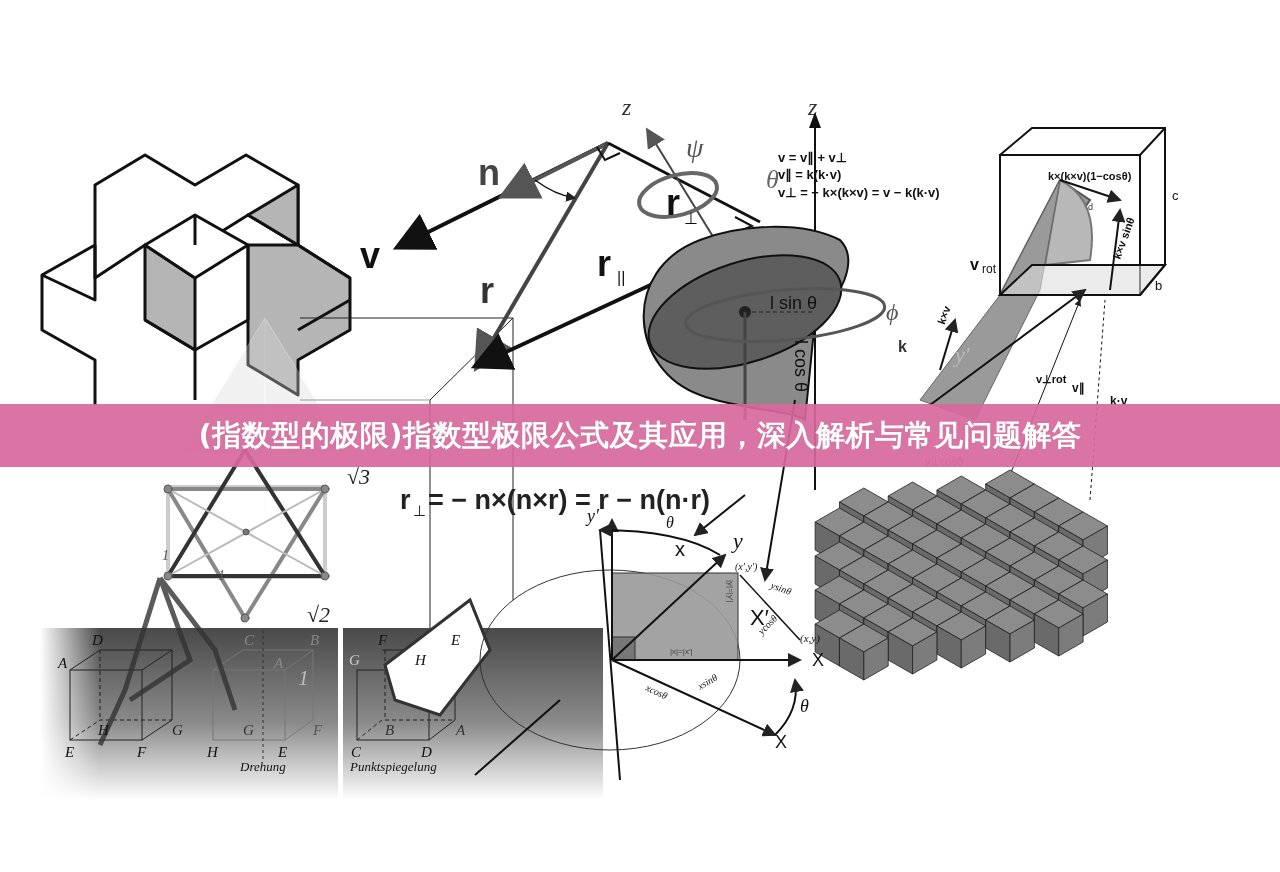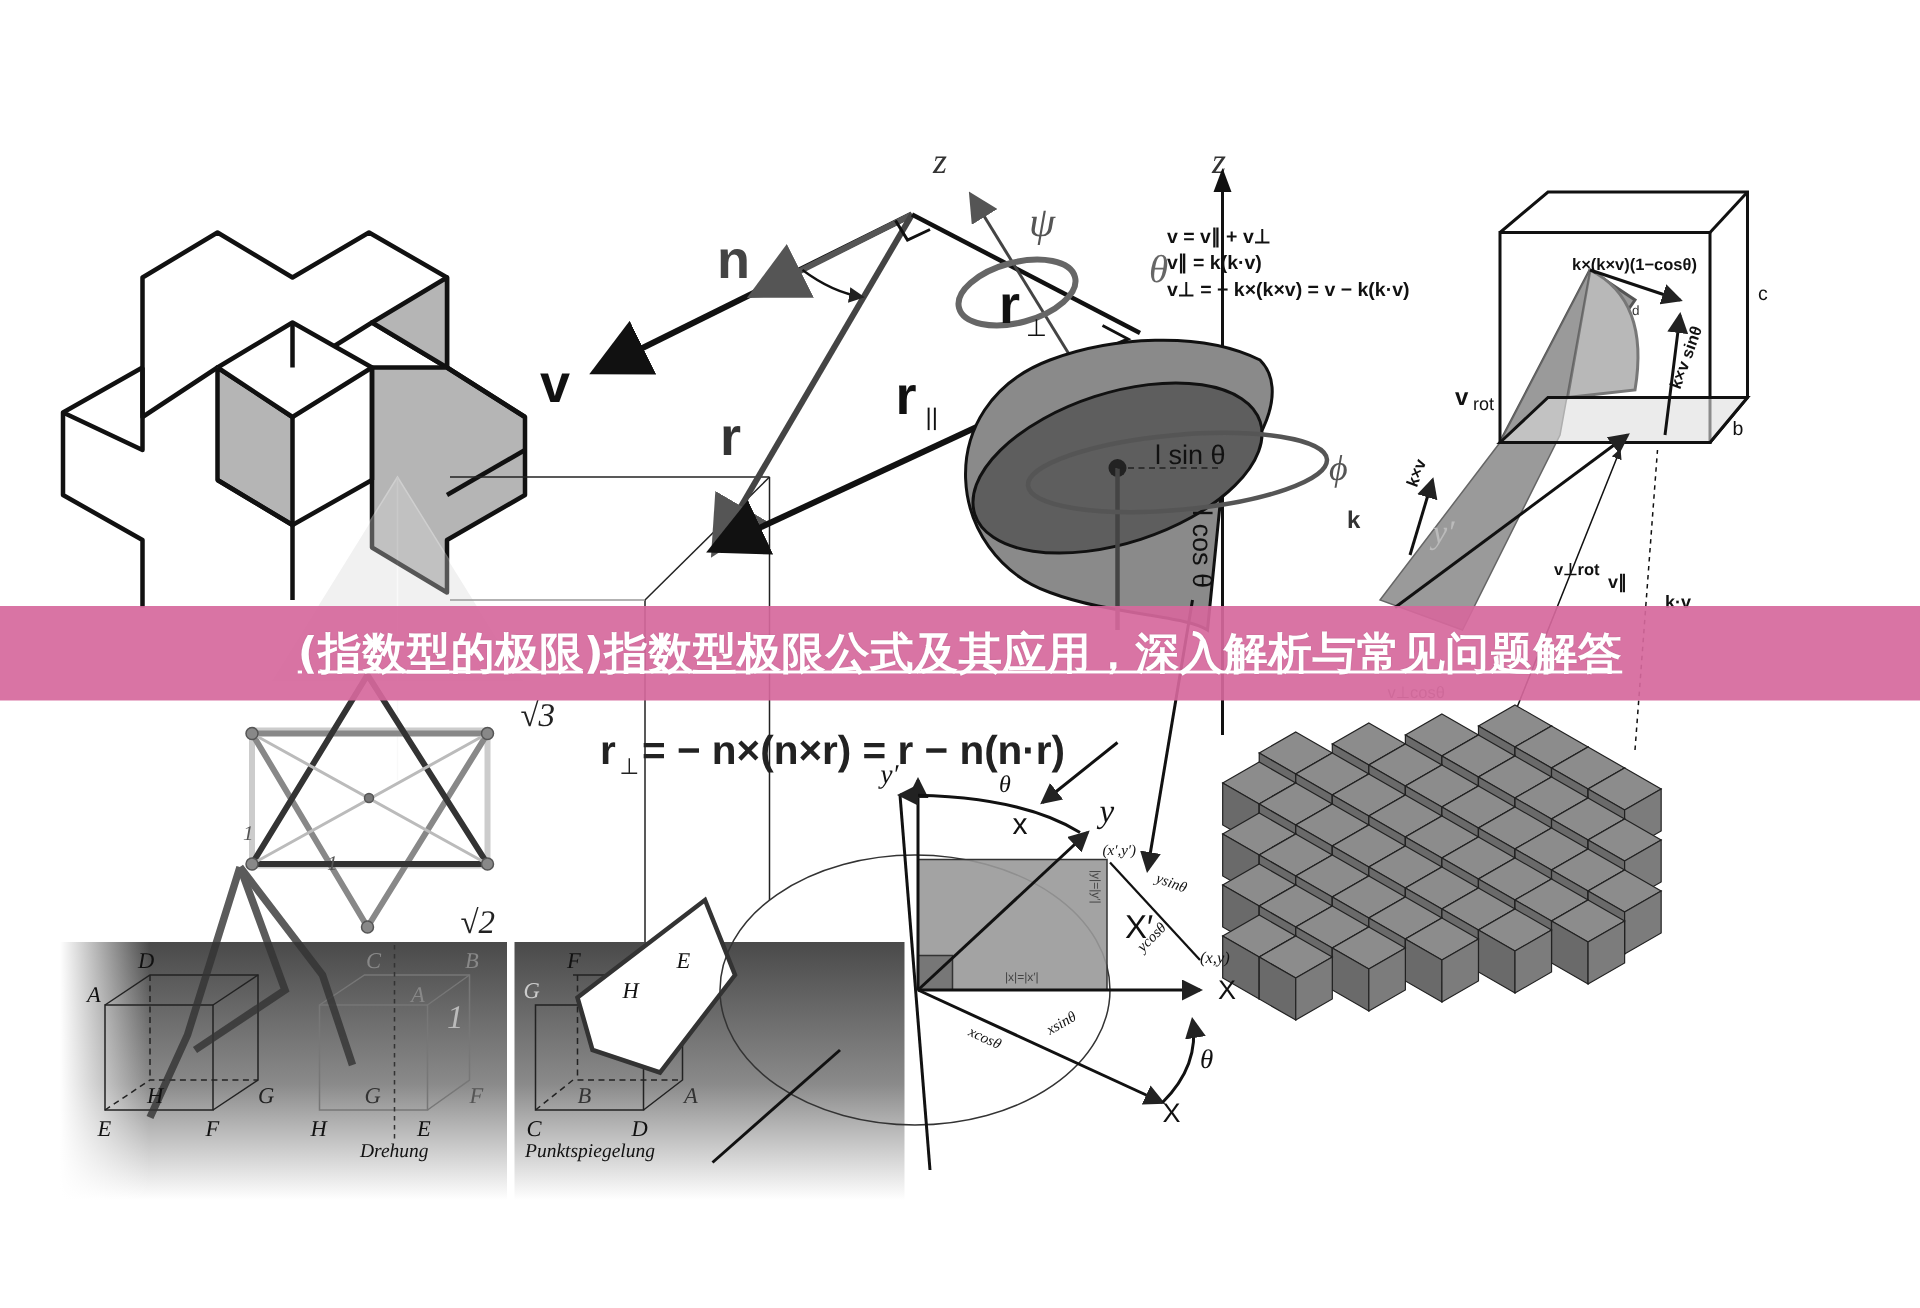--- a/index.html
+++ b/index.html
@@ -10,21 +10,20 @@
     svg text.ital { font-family: "Liberation Serif", serif; font-style: italic; }
     .banner {
       position: absolute; left: 0; top: 404px; width: 1280px; height: 63px;
       background: rgba(214, 104, 156, 0.92);
       display: flex; align-items: center; justify-content: center;
     }
     .banner-title {
       color: #ffffff; font-size: 29px; font-weight: bold; letter-spacing: 0.5px;
       font-family: "DejaVu Sans", sans-serif;
       text-shadow: 0 0 1px rgba(0,0,0,0.15);
-      text-decoration: underline;
     }
   </style>
 </head>
 <body>
 
 <div class="canvas">
 <svg width="1280" height="872" viewBox="0 0 1280 872" xmlns="http://www.w3.org/2000/svg">
   <defs>
     <marker id="arrB" markerWidth="10" markerHeight="10" refX="8" refY="5" orient="auto">
       <path d="M0,0 L10,5 L0,10 z" fill="#111"></path>

